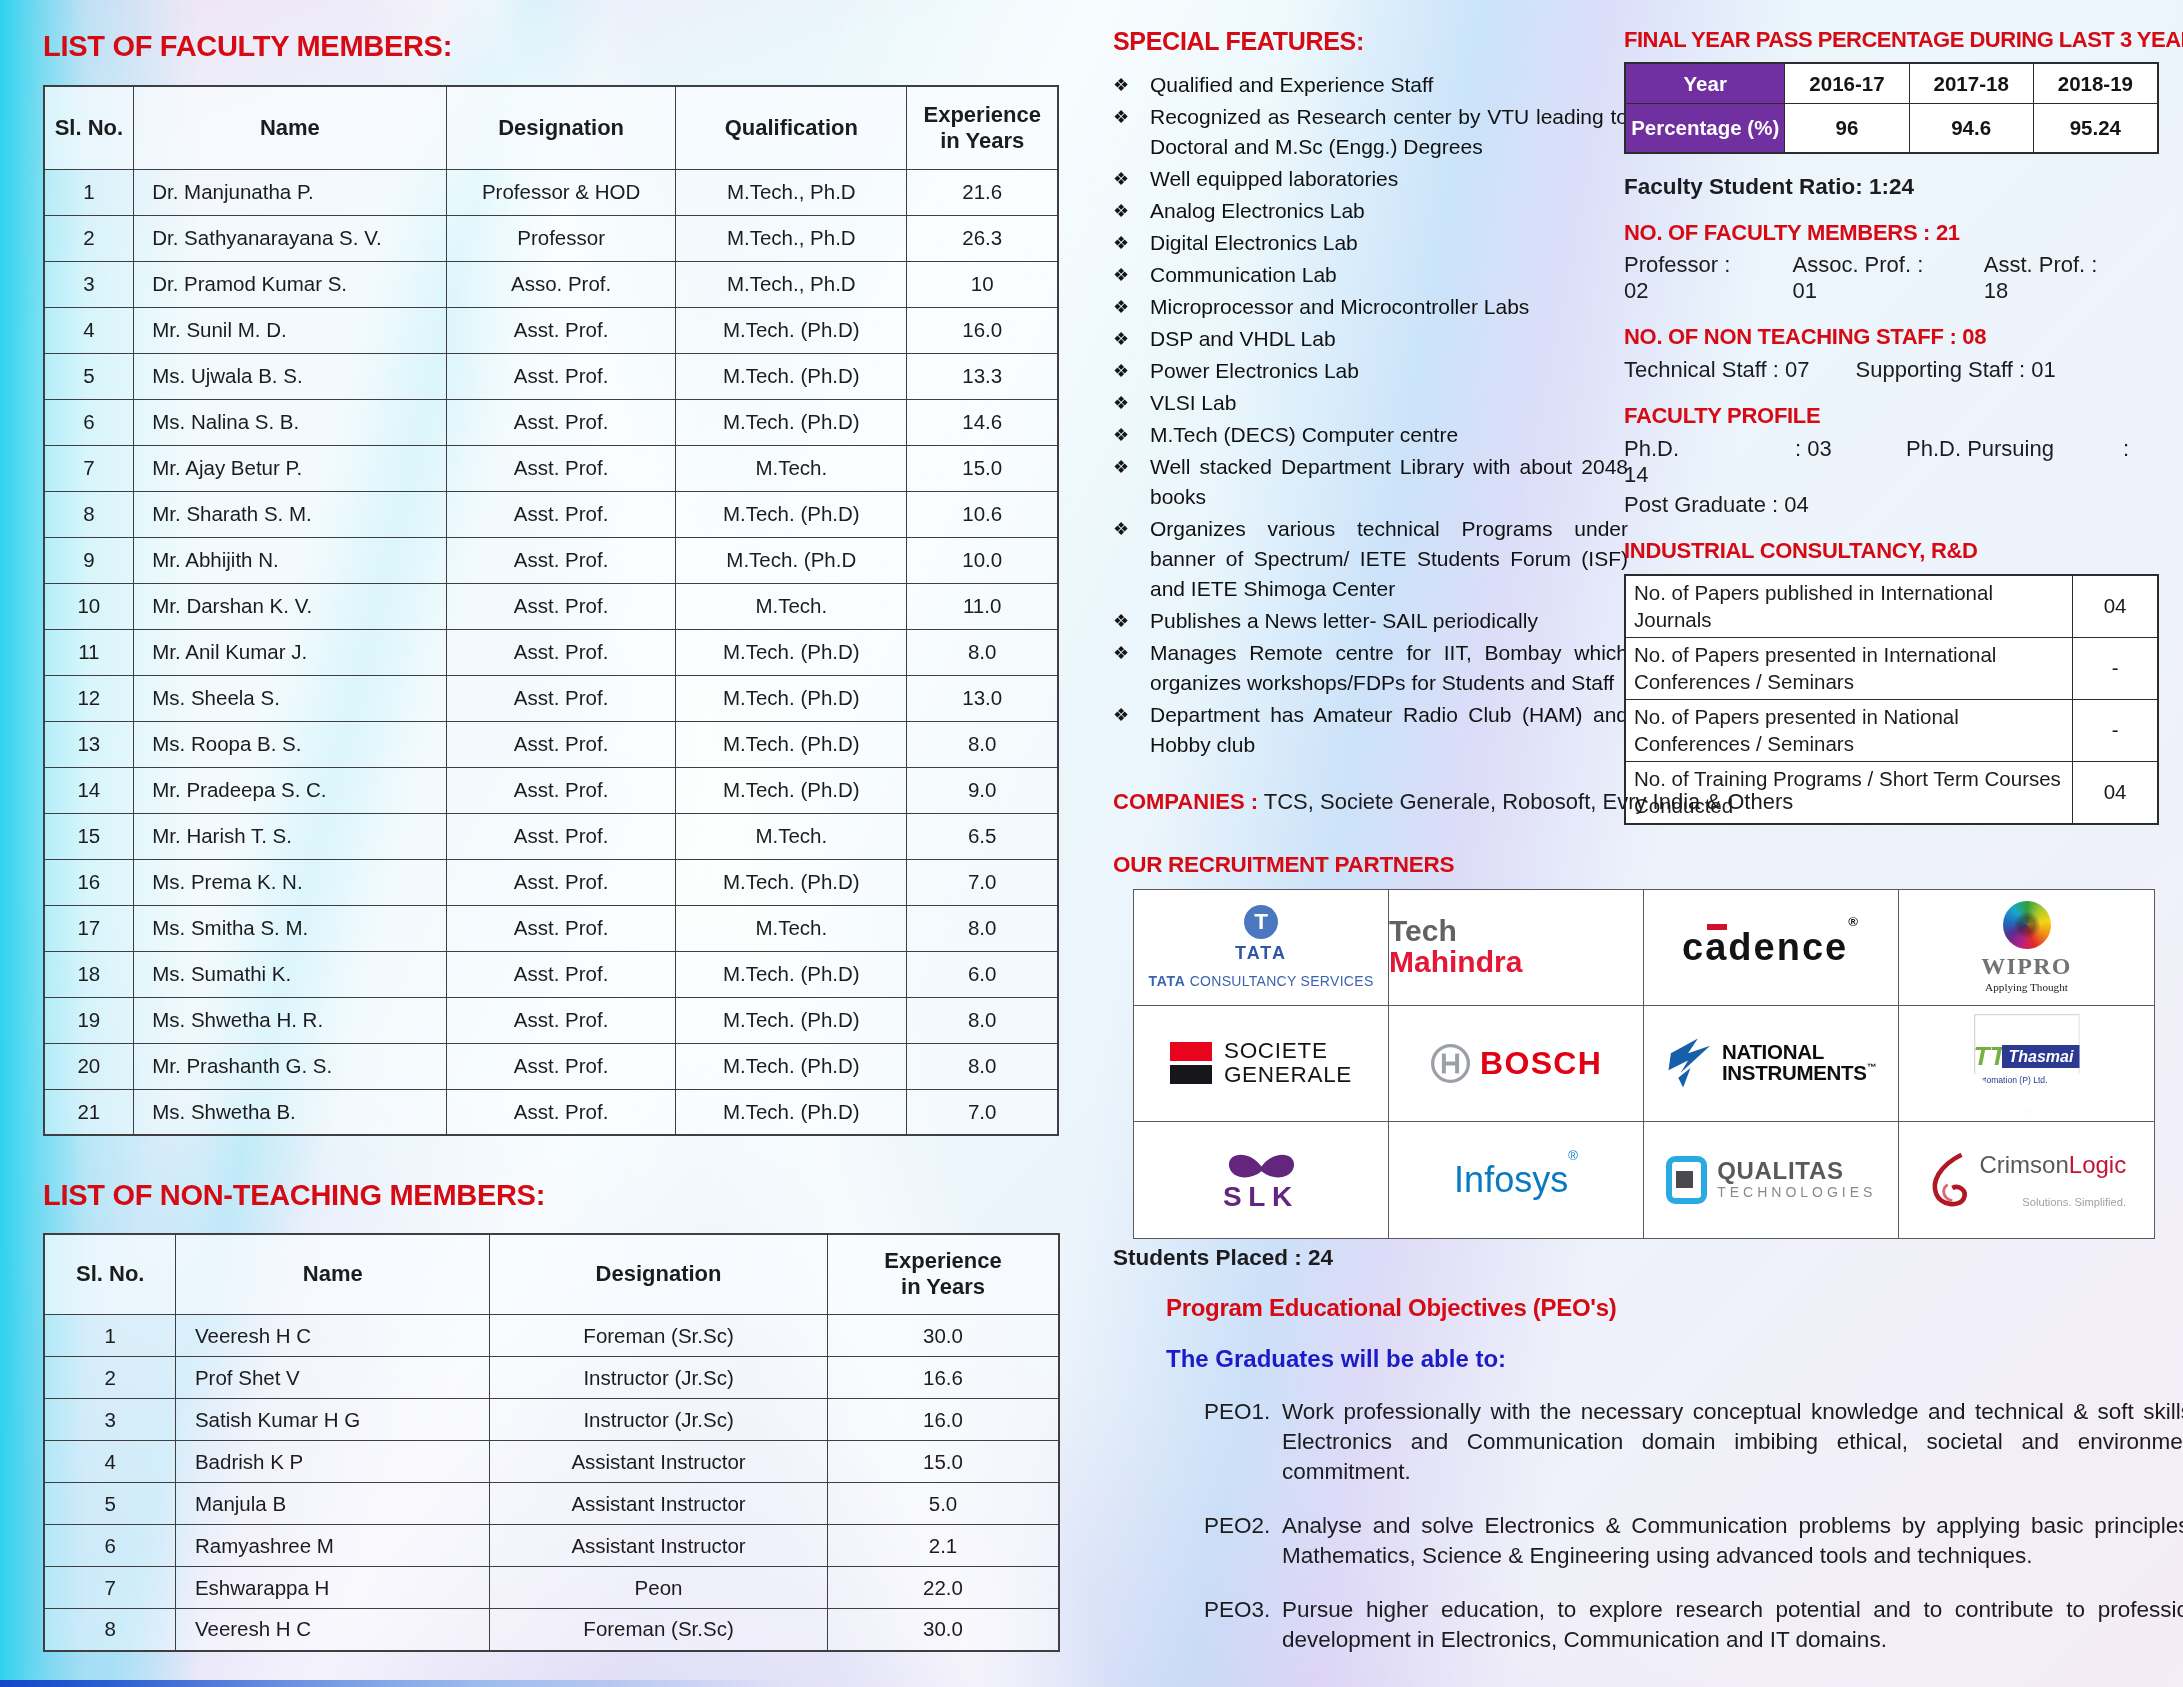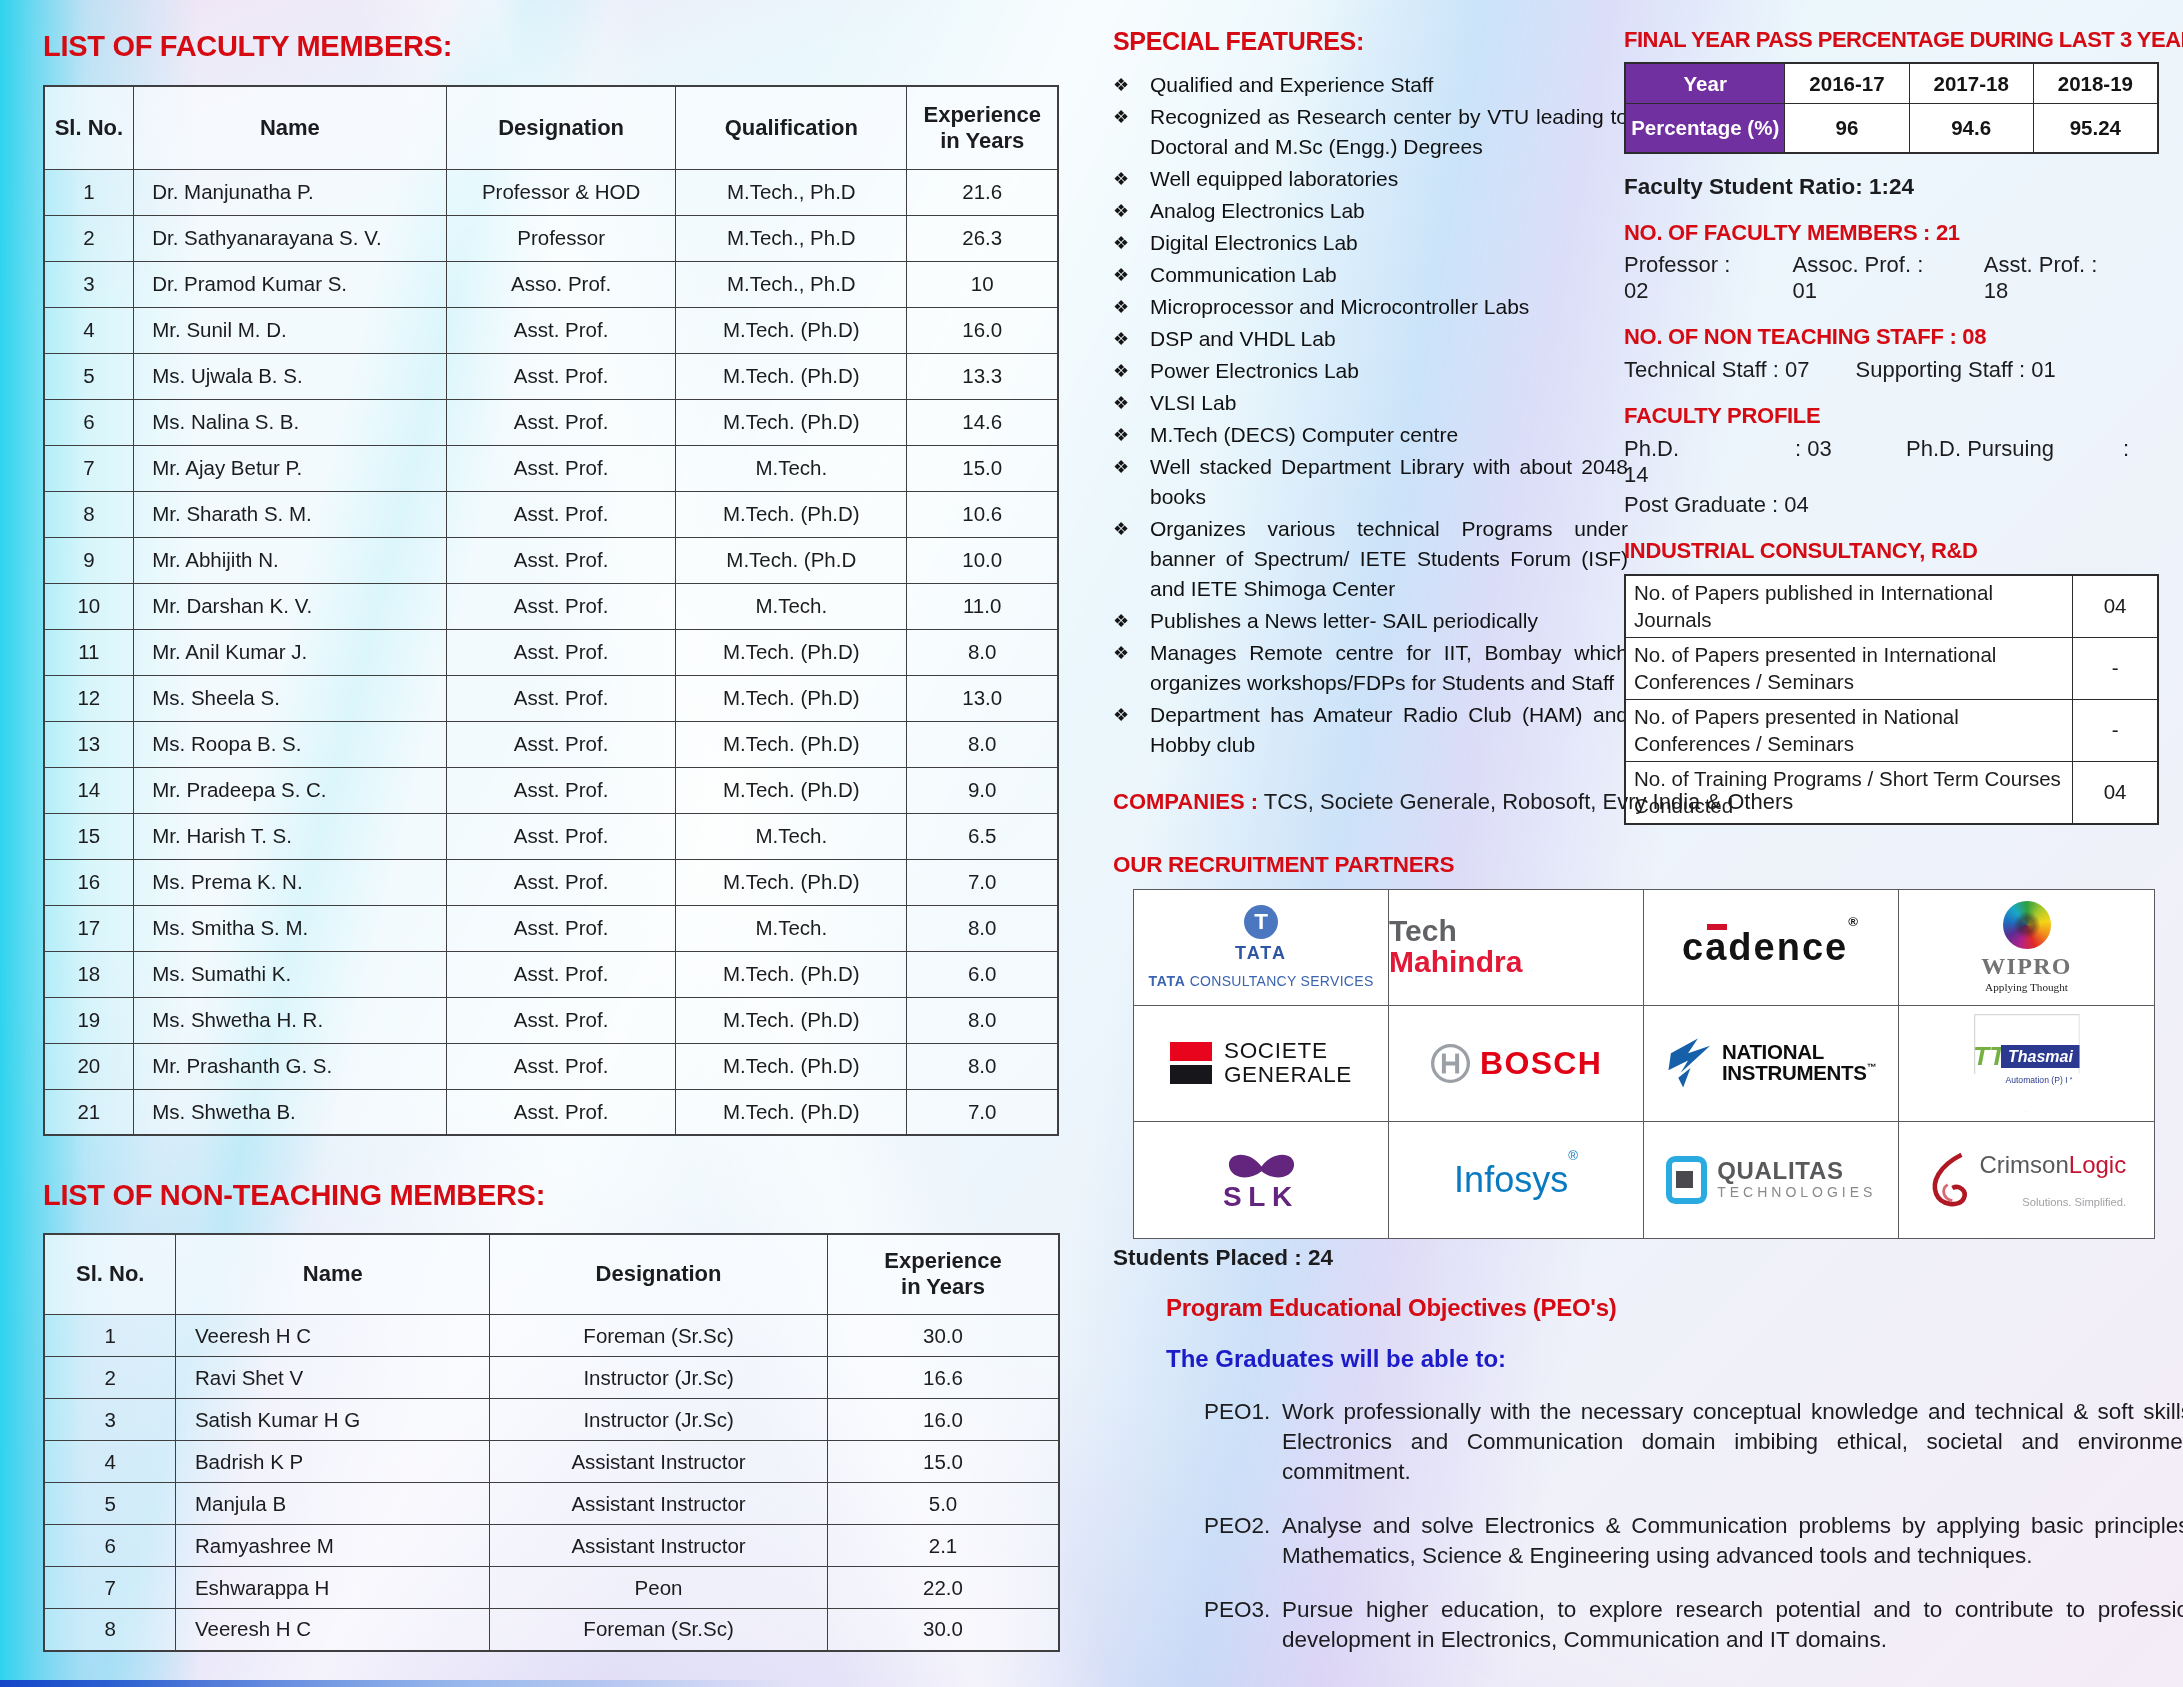--- a/index.html
+++ b/index.html
@@ -116,21 +116,21 @@
   .sg-white{height:4px; background:#fff;}
   .sg-black{flex:1; background:#17171b;}
   .sg-text{font-size:22.5px; letter-spacing:0.7px; line-height:1.08; color:#141418; font-weight:500;}
   .logo-bosch{display:flex; align-items:center; gap:9.3px;}
   .bosch-text{color:#e20015; font-weight:bold; font-size:32px; letter-spacing:1.3px;}
   .ni-wrap{display:flex; align-items:center; gap:6.6px;}
   .ni-text{font-weight:bold; font-size:20.5px; line-height:1.02; color:#0e0e0e; letter-spacing:-0.3px;}
   .ni-tm{font-size:9.3px; vertical-align:top;}
   .pennant{position:relative; width:106px; height:99px; background:#fff;
     clip-path:polygon(0 0,100% 0,100% 60%,50% 100%,0 60%); box-shadow:0 0 0 1.3px #d8d8d8 inset;
-    display:flex; flex-direction:column; align-items:flex-end; justify-content:center;}
+    display:flex; flex-direction:column; align-items:flex-start; justify-content:center;}
   .pennant-row{display:flex; align-items:center;}
   .th-tt{color:#76b043; font-style:italic; font-weight:bold; font-size:26.5px; margin-right:-4px;}
   .th-box{background:#2b3990; color:#fff; font-style:italic; font-weight:bold; font-size:16px; padding:2.6px 6.6px;}
   .th-sub{color:#2b3990; font-size:8.6px; margin-top:2.6px;}
   .slk-text{color:#63257d; font-weight:bold; font-size:28px; letter-spacing:6.6px; margin-top:-2.6px;}
   .logo-infosys{color:#0a7ac0; font-size:36px; font-weight:500;}
   .inf-reg{font-size:13.2px; vertical-align:top; position:relative; top:-10.6px;}
   .logo-qualitas{display:flex; align-items:center; gap:10.6px;}
   .q-icon{width:41px; height:48px; border:6px solid #29abe2; border-radius:9.3px; display:flex; align-items:center; justify-content:flex-start; padding-left:4px;}
   .q-sq{width:17px; height:17px; background:#4a4a4e;}
@@ -358,21 +358,21 @@
     </thead>
     <tbody>
         <tr>
           <td class="c-sl">1</td>
           <td class="c-name">Veeresh H C</td>
           <td class="c-desig">Foreman (Sr.Sc)</td>
           <td class="c-exp">30.0</td>
         </tr>
         <tr>
           <td class="c-sl">2</td>
-          <td class="c-name">Ravi Shet V</td>
+          <td class="c-name">Prof Shet V</td>
           <td class="c-desig">Instructor (Jr.Sc)</td>
           <td class="c-exp">16.6</td>
         </tr>
         <tr>
           <td class="c-sl">3</td>
           <td class="c-name">Satish Kumar H G</td>
           <td class="c-desig">Instructor (Jr.Sc)</td>
           <td class="c-exp">16.0</td>
         </tr>
         <tr>

